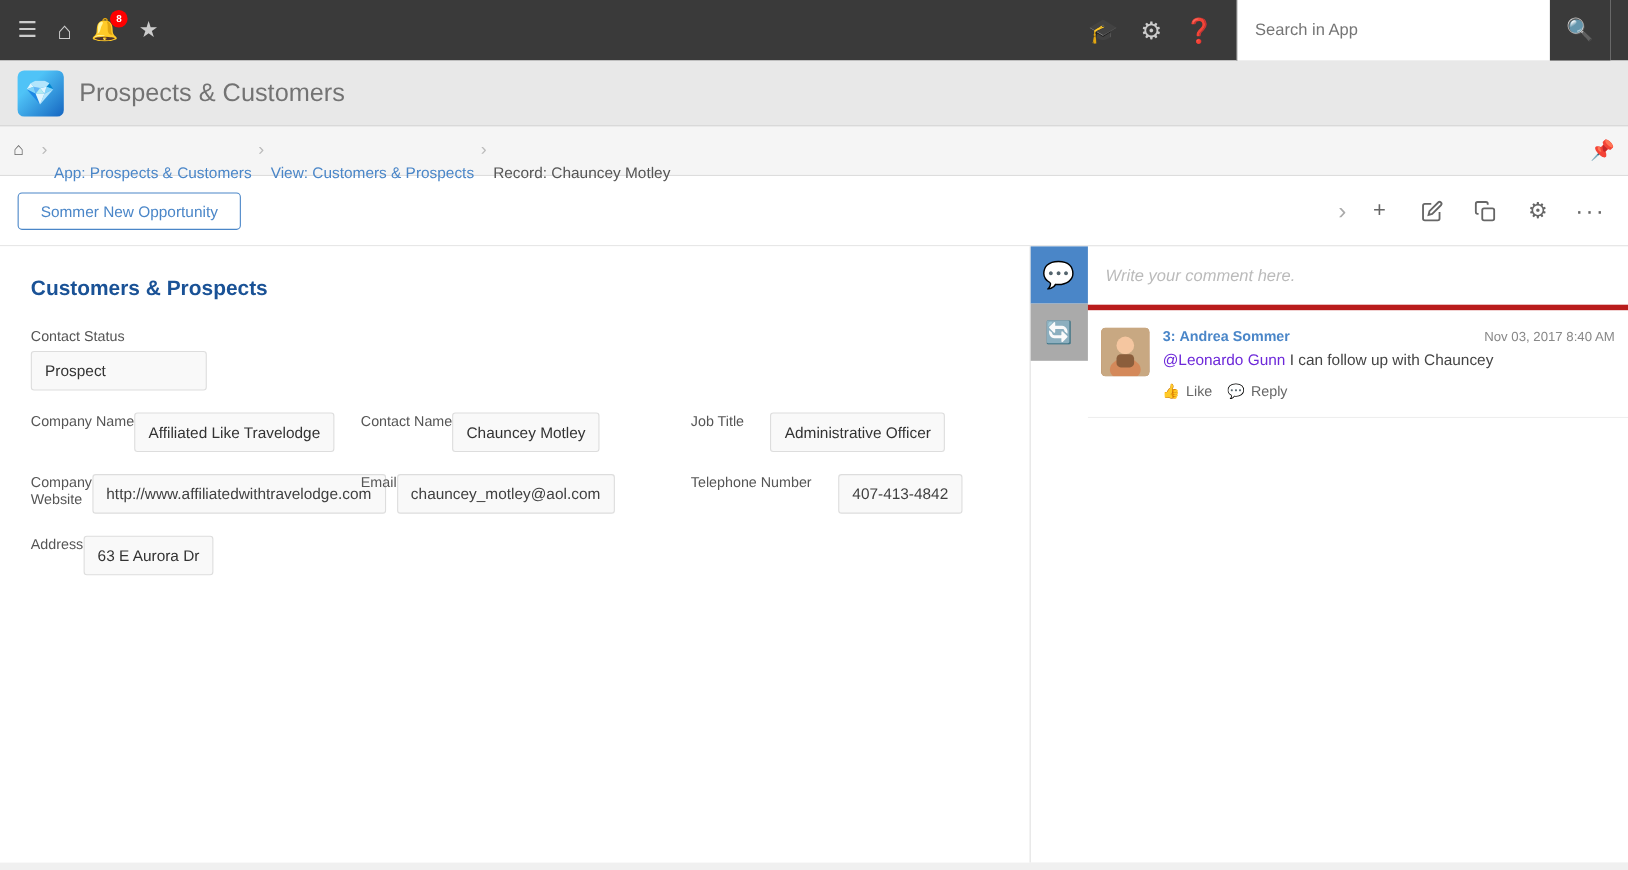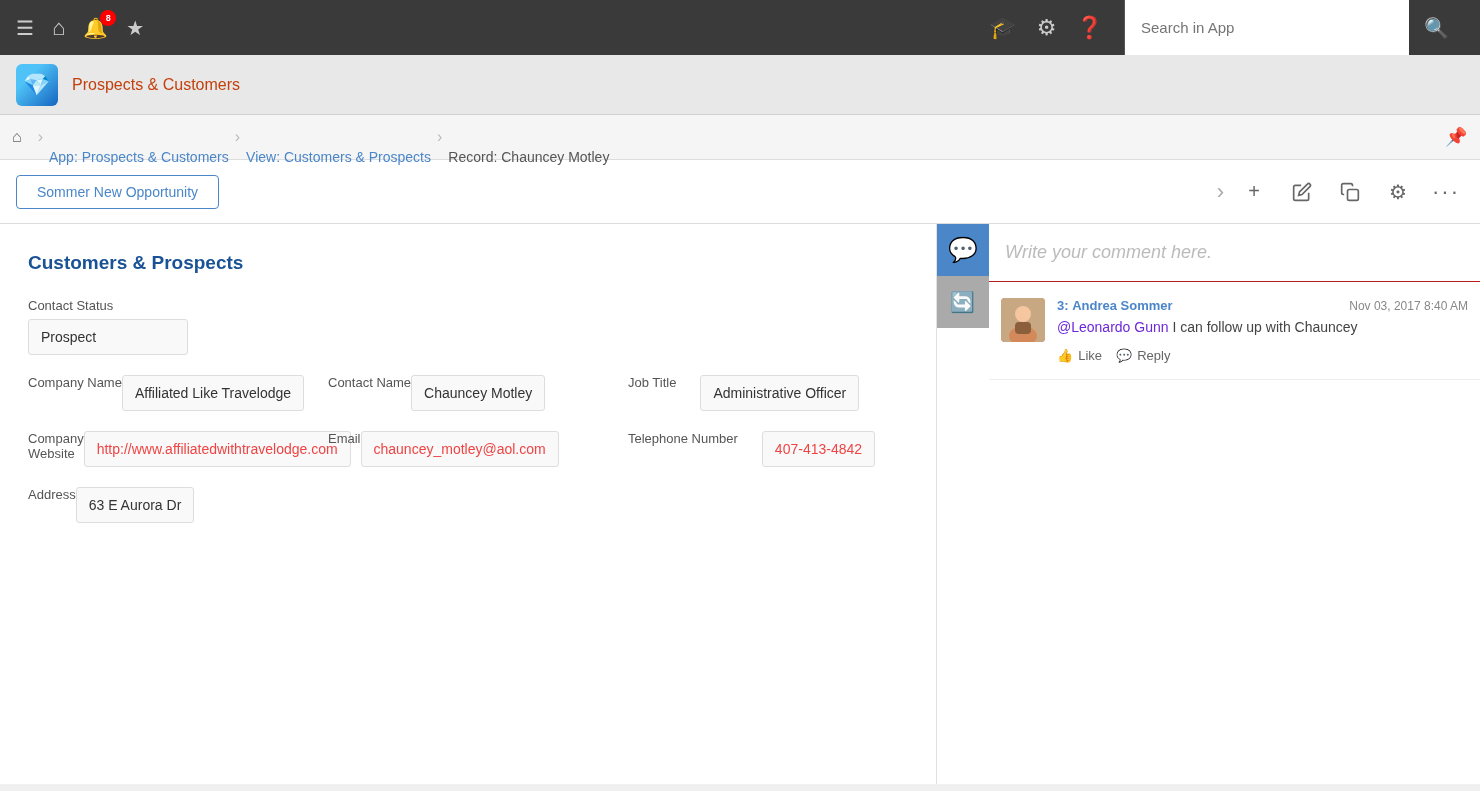--- a/index.html
+++ b/index.html
@@ -82,23 +82,23 @@
     .app-logo {
       width: 42px; height: 42px;
       background: linear-gradient(135deg, #4fc3f7 30%, #1565c0 100%);
       border-radius: 6px;
       display: flex; align-items: center; justify-content: center;
       font-size: 22px;
       color: white;
       flex-shrink: 0;
     }
     .app-title {
-      font-size: 16px;
+      font-size: 23px;
       font-weight: normal;
-      color: #c2410c;
+      color: #737373;
     }
 
     
     .breadcrumb-bar {
       background: #f5f5f5;
       height: 45px;
       display: flex;
       align-items: center;
       padding: 0 12px;
       border-bottom: 1px solid #ddd;
@@ -195,21 +195,21 @@
     }
     .field-value {
       border: 1px solid #ddd;
       background: #f9f9f9;
       padding: 9px 12px;
       font-size: 14px;
       color: #333;
       border-radius: 3px;
       min-height: 36px;
     }
-    .field-value.link { color: #ef4444; }
+    .field-value.link { color: #404040; }
     .field-row {
       display: flex;
       gap: 20px;
       margin-bottom: 20px;
     }
     .field-col {
       display: flex;
       flex-direction: row;
     }
     .field-col.w1 { width: 280px; }
@@ -239,23 +239,23 @@
       display: flex;
       flex-direction: column;
     }
     .comment-main {
       flex: 1;
       display: flex;
       flex-direction: column;
     }
     .comment-input-area {
       padding: 18px 16px;
-      border-bottom: 1px solid #b91c1c;
+      border-bottom: 5px solid #b91c1c;
       color: #bbb;
-      font-size: 18px;
+      font-size: 15px;
       font-style: italic;
       min-height: 54px;
       cursor: text;
     }
     .comment-entry {
       display: flex;
       padding: 16px 12px;
       border-bottom: 1px solid #eee;
       gap: 12px;
     }

